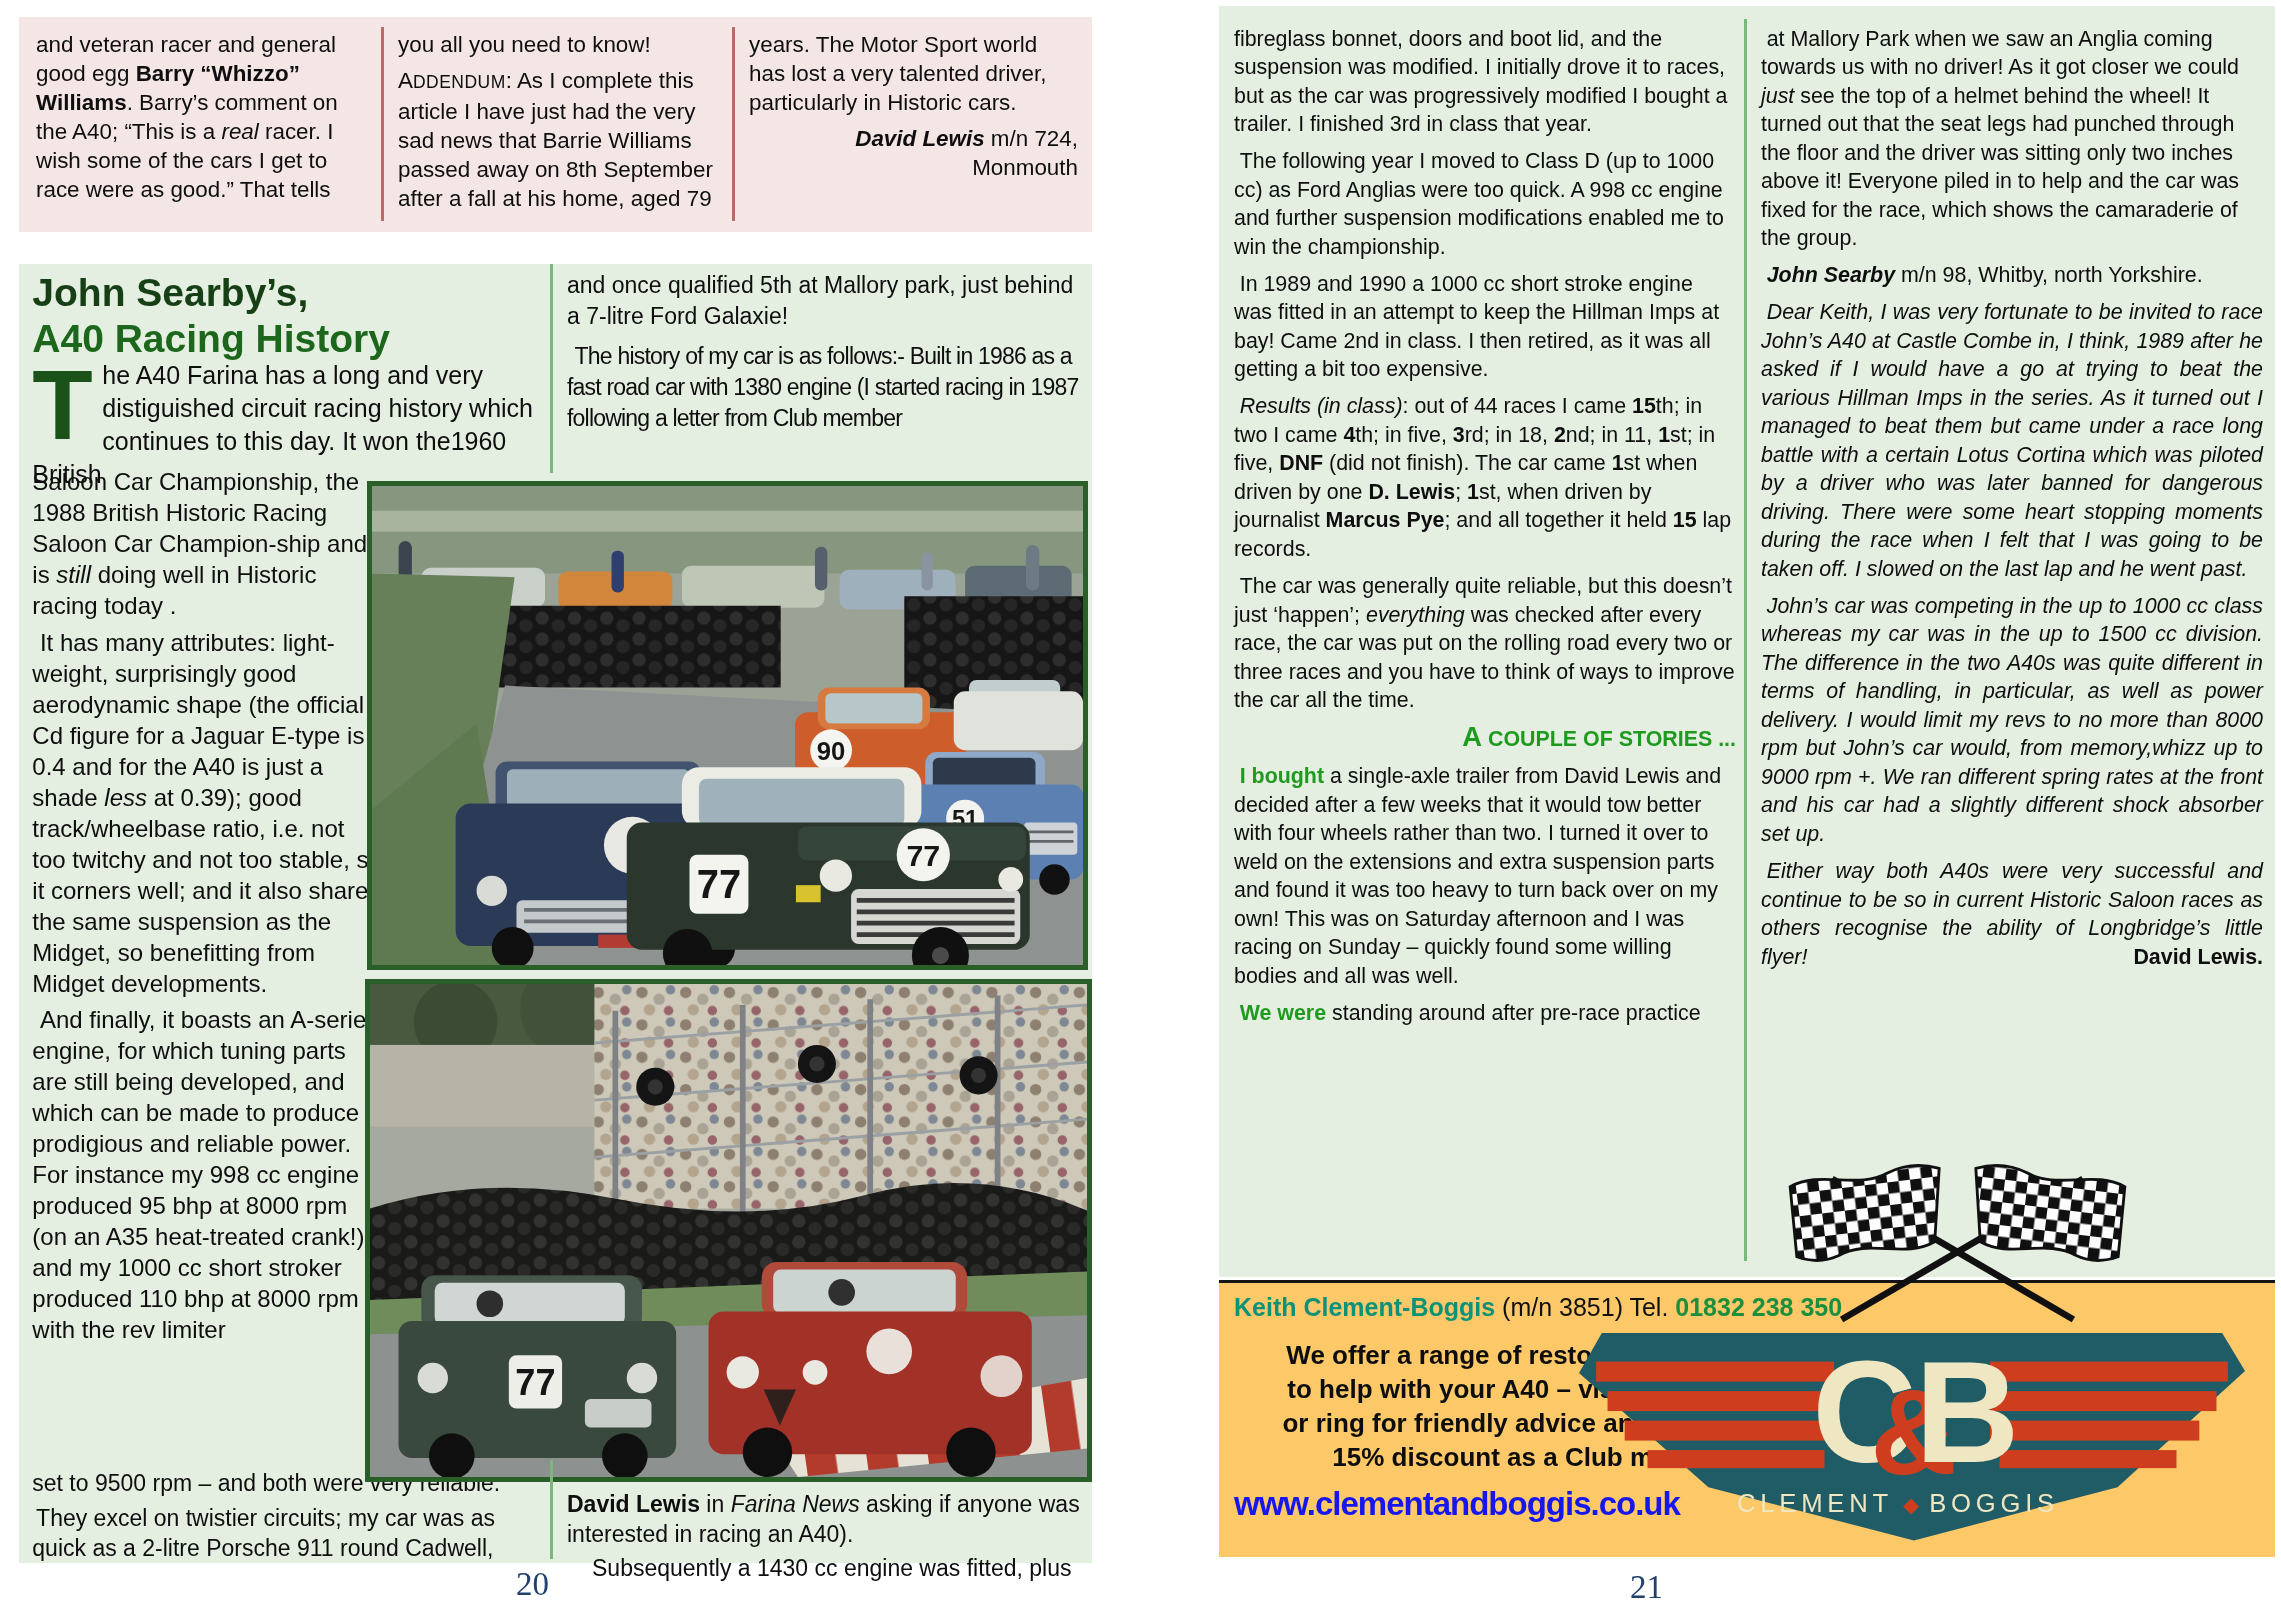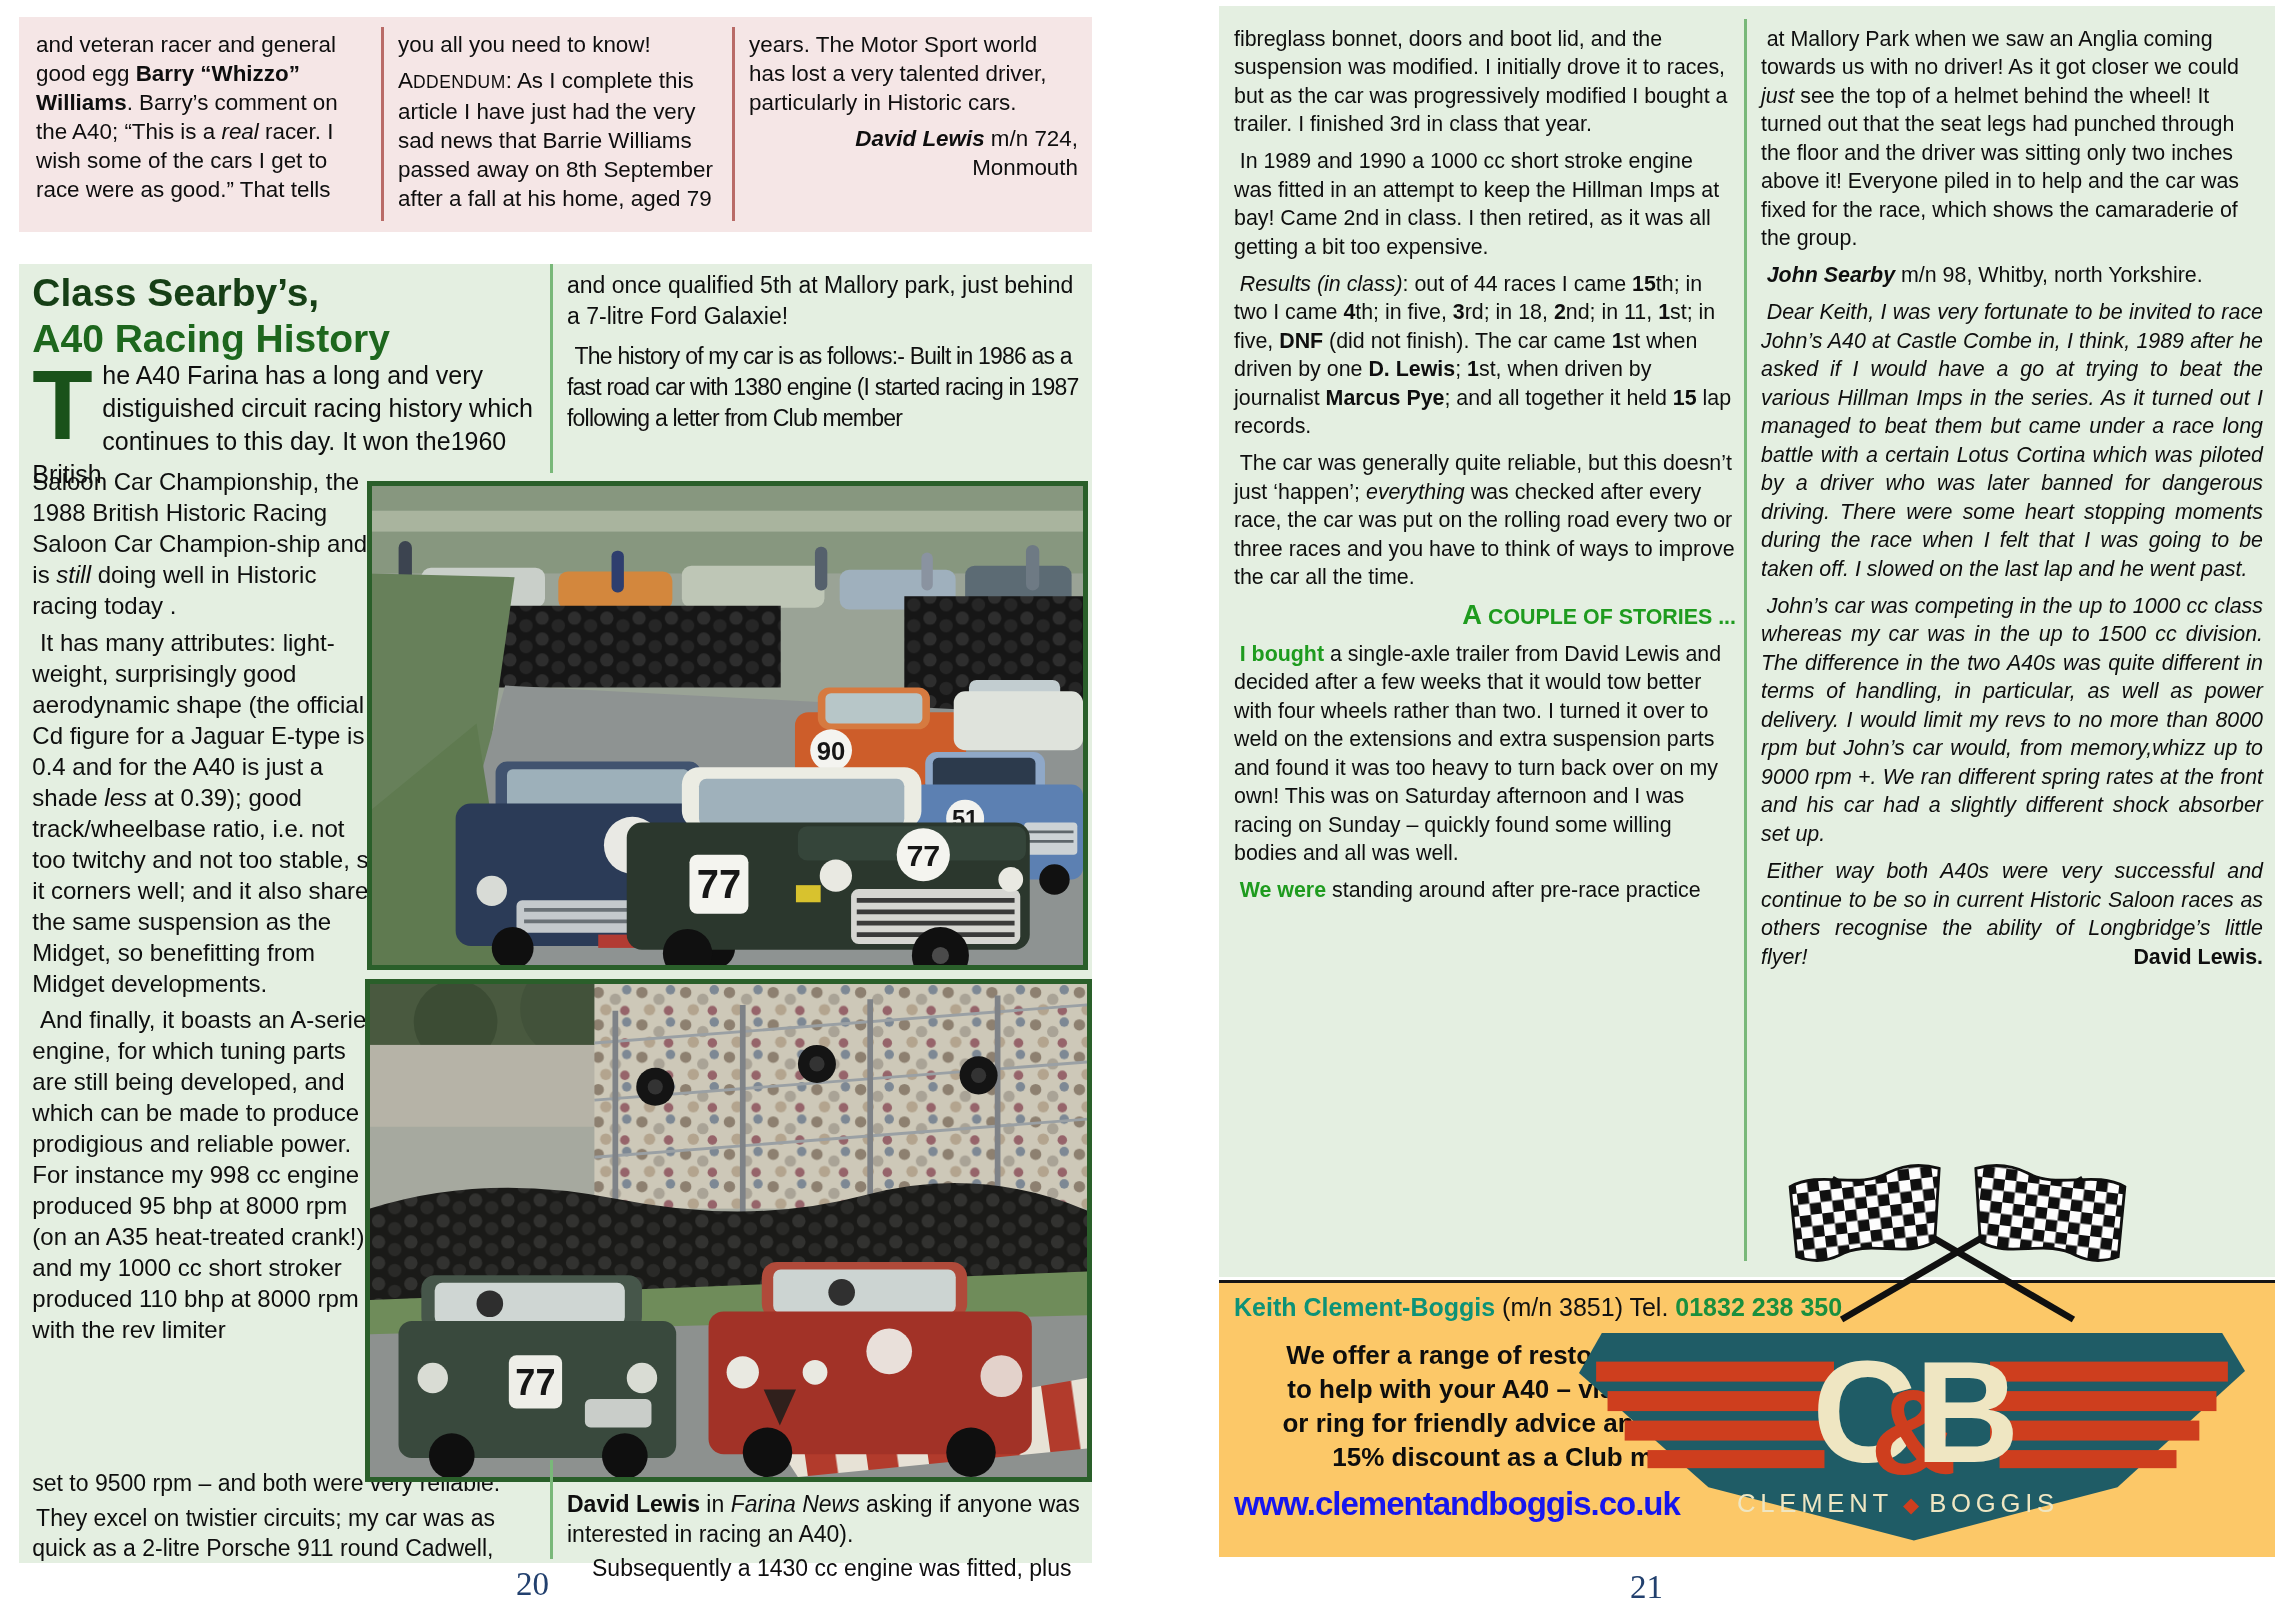--- a/index.html
+++ b/index.html
@@ -109,21 +109,21 @@
     </div>
     <div class="vdiv-red pd2"></div>
     <div class="pcol pc3">
       <p>years. The Motor Sport world has lost a very talented driver, particularly in Historic cars.</p>
       <p class="byline"><span class="run-bi">David Lewis</span><span> m/n 724, Monmouth</span></p>
     </div>
   </div>
 
   <div class="greenbox gb-left">
     <div class="headingblk">
-      <span class="title1">Class Searby’s,</span>
+      <span class="title1">John Searby’s,</span>
       <span class="title2">A40 Racing History</span>
     </div>
 
     <div class="vdiv-grn ldiv-top"></div>
 
     <div class="midcol">
       <p>and once qualified 5th at Mallory park, just behind a 7-litre Ford Galaxie!</p>
       <p class="cond">The history of my car is as follows:- Built in 1986 as a fast road car with 1380 engine (I started racing in 1987 following a letter from Club member</p>
     </div>
 
@@ -327,20 +327,21 @@
       <p><span class="run-b">David Lewis</span><span> in </span><span class="run-i">Farina News</span><span> asking if anyone was interested in racing an A40).</span></p>
       <p class="cap2">Subsequently a 1430 cc engine was fitted, plus</p>
     </div>
   </div>
 
   <div class="pageno pn20">20</div>
 
   <div class="greenbox gb-right">
     <div class="rcol rc1">
       <p>fibreglass bonnet, doors and boot lid, and the suspension was modified. I initially drove it to races, but as the car was progressively modified I bought a trailer. I finished 3rd in class that year.</p>
+      <p>The following year I moved to Class D (up to 1000 cc) as Ford Anglias were too quick. A 998 cc engine and further suspension modifications enabled me to win the championship.</p>
       <p>In 1989 and 1990 a 1000 cc short stroke engine was fitted in an attempt to keep the Hillman Imps at bay! Came 2nd in class. I then retired, as it was all getting a bit too expensive.</p>
       <p><span class="run-i">Results (in class)</span><span>: out of 44 races I came </span><span class="run-b">15</span><span>th; in two I came </span><span class="run-b">4</span><span>th; in five, </span><span class="run-b">3</span><span>rd; in 18, </span><span class="run-b">2</span><span>nd; in 11, </span><span class="run-b">1</span><span>st; in five, </span><span class="run-b">DNF</span><span> (did not finish). The car came </span><span class="run-b">1</span><span>st when driven by one </span><span class="run-b">D. Lewis</span><span>; </span><span class="run-b">1</span><span>st, when driven by journalist </span><span class="run-b">Marcus Pye</span><span>; and all together it held </span><span class="run-b">15</span><span> lap records.</span></p>
       <p><span>The car was generally quite reliable, but this doesn’t just ‘happen’; </span><span class="run-i">everything</span><span> was checked after every race, the car was put on the rolling road every two or three races and you have to think of ways to improve the car all the time.</span></p>
       <p class="stories"><span class="run-cap">A</span><span> COUPLE OF STORIES ...</span></p>
       <p><span class="run-grn">I bought</span><span> a single-axle trailer from David Lewis and decided after a few weeks that it would tow better with four wheels rather than two. I turned it over to weld on the extensions and extra suspension parts and found it was too heavy to turn back over on my own! This was on Saturday afternoon and I was racing on Sunday – quickly found some willing bodies and all was well.</span></p>
       <p><span class="run-grn">We were</span><span> standing around after pre-race practice</span></p>
     </div>
     <div class="vdiv-grn rdiv-mid"></div>
     <div class="rcol rc2">
       <p><span>at Mallory Park when we saw an Anglia coming towards us with no driver! As it got closer we could </span><span class="run-i">just</span><span> see the top of a helmet behind the wheel! It turned out that the seat legs had punched through the floor and the driver was sitting only two inches above it! Everyone piled in to help and the car was fixed for the race, which shows the camaraderie of the group.</span></p>

